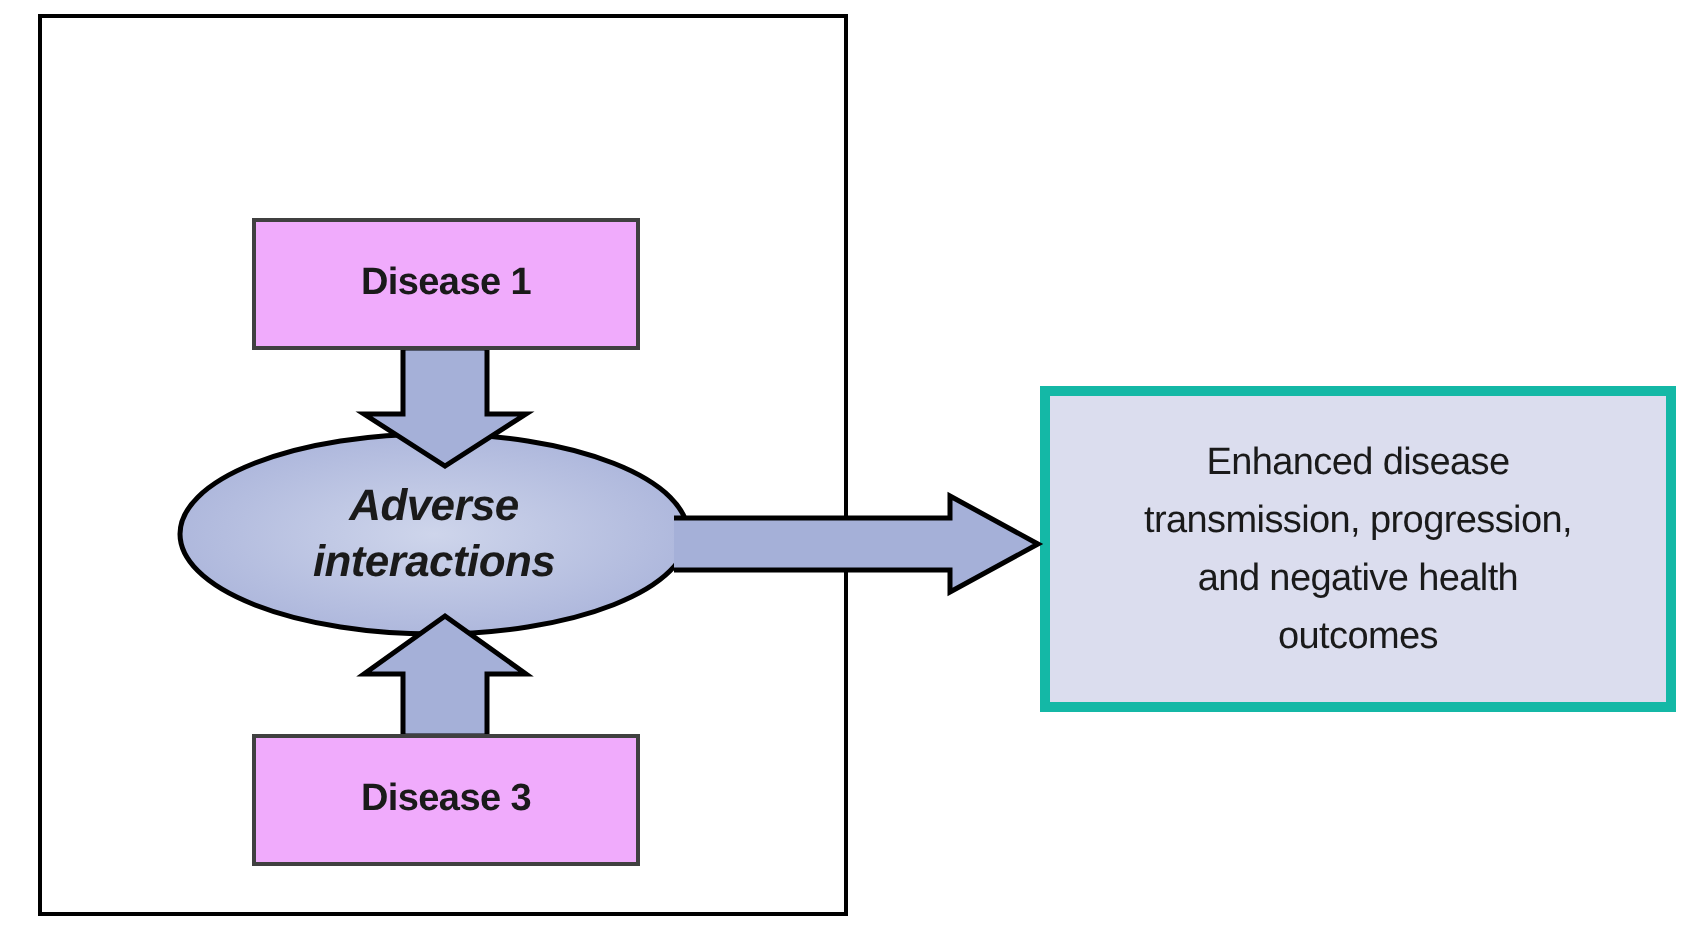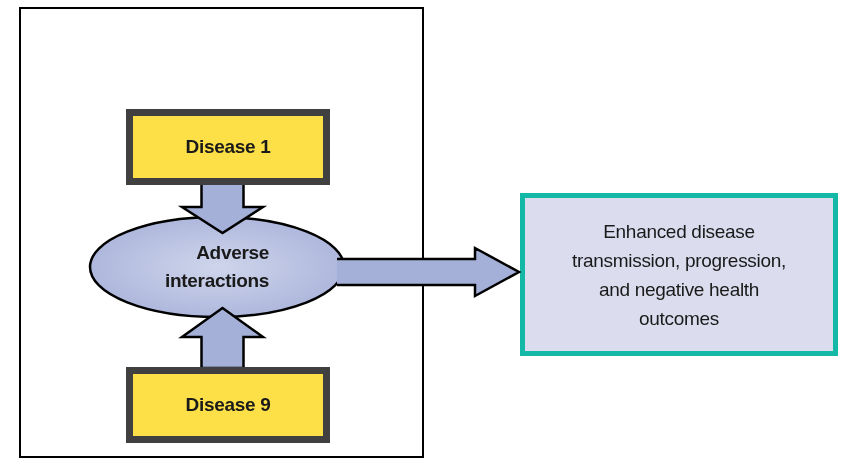--- a/index.html
+++ b/index.html
@@ -34,22 +34,22 @@
     letter-spacing: -0.3px;
     white-space: pre-line;
   }
 
   
   .shape-layer { left: 0; top: 0; width: 848px; height: 471px; }
 
   
   .node-box {
     width: 190px; height: 62px;
-    border: 7px solid #404040;
-    background: #fde047;
+    border: 2px solid #404040;
+    background: #f0abfc;
     display: flex; align-items: center; justify-content: center;
     font-size: 19px; font-weight: bold;
     letter-spacing: -0.3px;
   }
   .node-box.d1 { left: 126px; top: 109px; }
   .node-box.d2 { left: 126px; top: 367px; }
 
   
   .container-title {
     left: 19px; top: 29px;
@@ -58,24 +58,25 @@
     font-size: 19px; line-height: 29px;
     letter-spacing: -0.3px;
     white-space: pre-line;
   }
 
   
   .hub-label {
     left: 90px; top: 217px;
     width: 254px; height: 100px;
     display: flex; align-items: center; justify-content: center;
-    text-align: right;
-    font-size: 19px; line-height: 28px; font-weight: bold;
+    text-align: center;
+    font-size: 22px; line-height: 28px; font-weight: bold;
     letter-spacing: -0.3px;
     white-space: pre-line;
+    font-style: italic;
   }
 </style>
 </head>
 <body>
 
 <div class="canvas">
 
   <div class="abs outer-box"></div>
 
   <div class="abs outcome-box">
@@ -101,19 +102,19 @@
 
     <polygon points="222.5,308 263,337 243.5,337 243.5,368 201.5,368 201.5,337 182,337" stroke="#000000" stroke-width="2.5" stroke-linejoin="miter" fill="#a5b0d8"></polygon>
   </svg>
 
 
   <div class="abs node-box d1">
     <span>Disease 1</span>
   </div>
 
   <div class="abs node-box d2">
-    <span>Disease 9</span>
+    <span>Disease 3</span>
   </div>
 
   <div class="abs hub-label">Adverse
 interactions</div>
 
 </div>
 
 </body></html>

